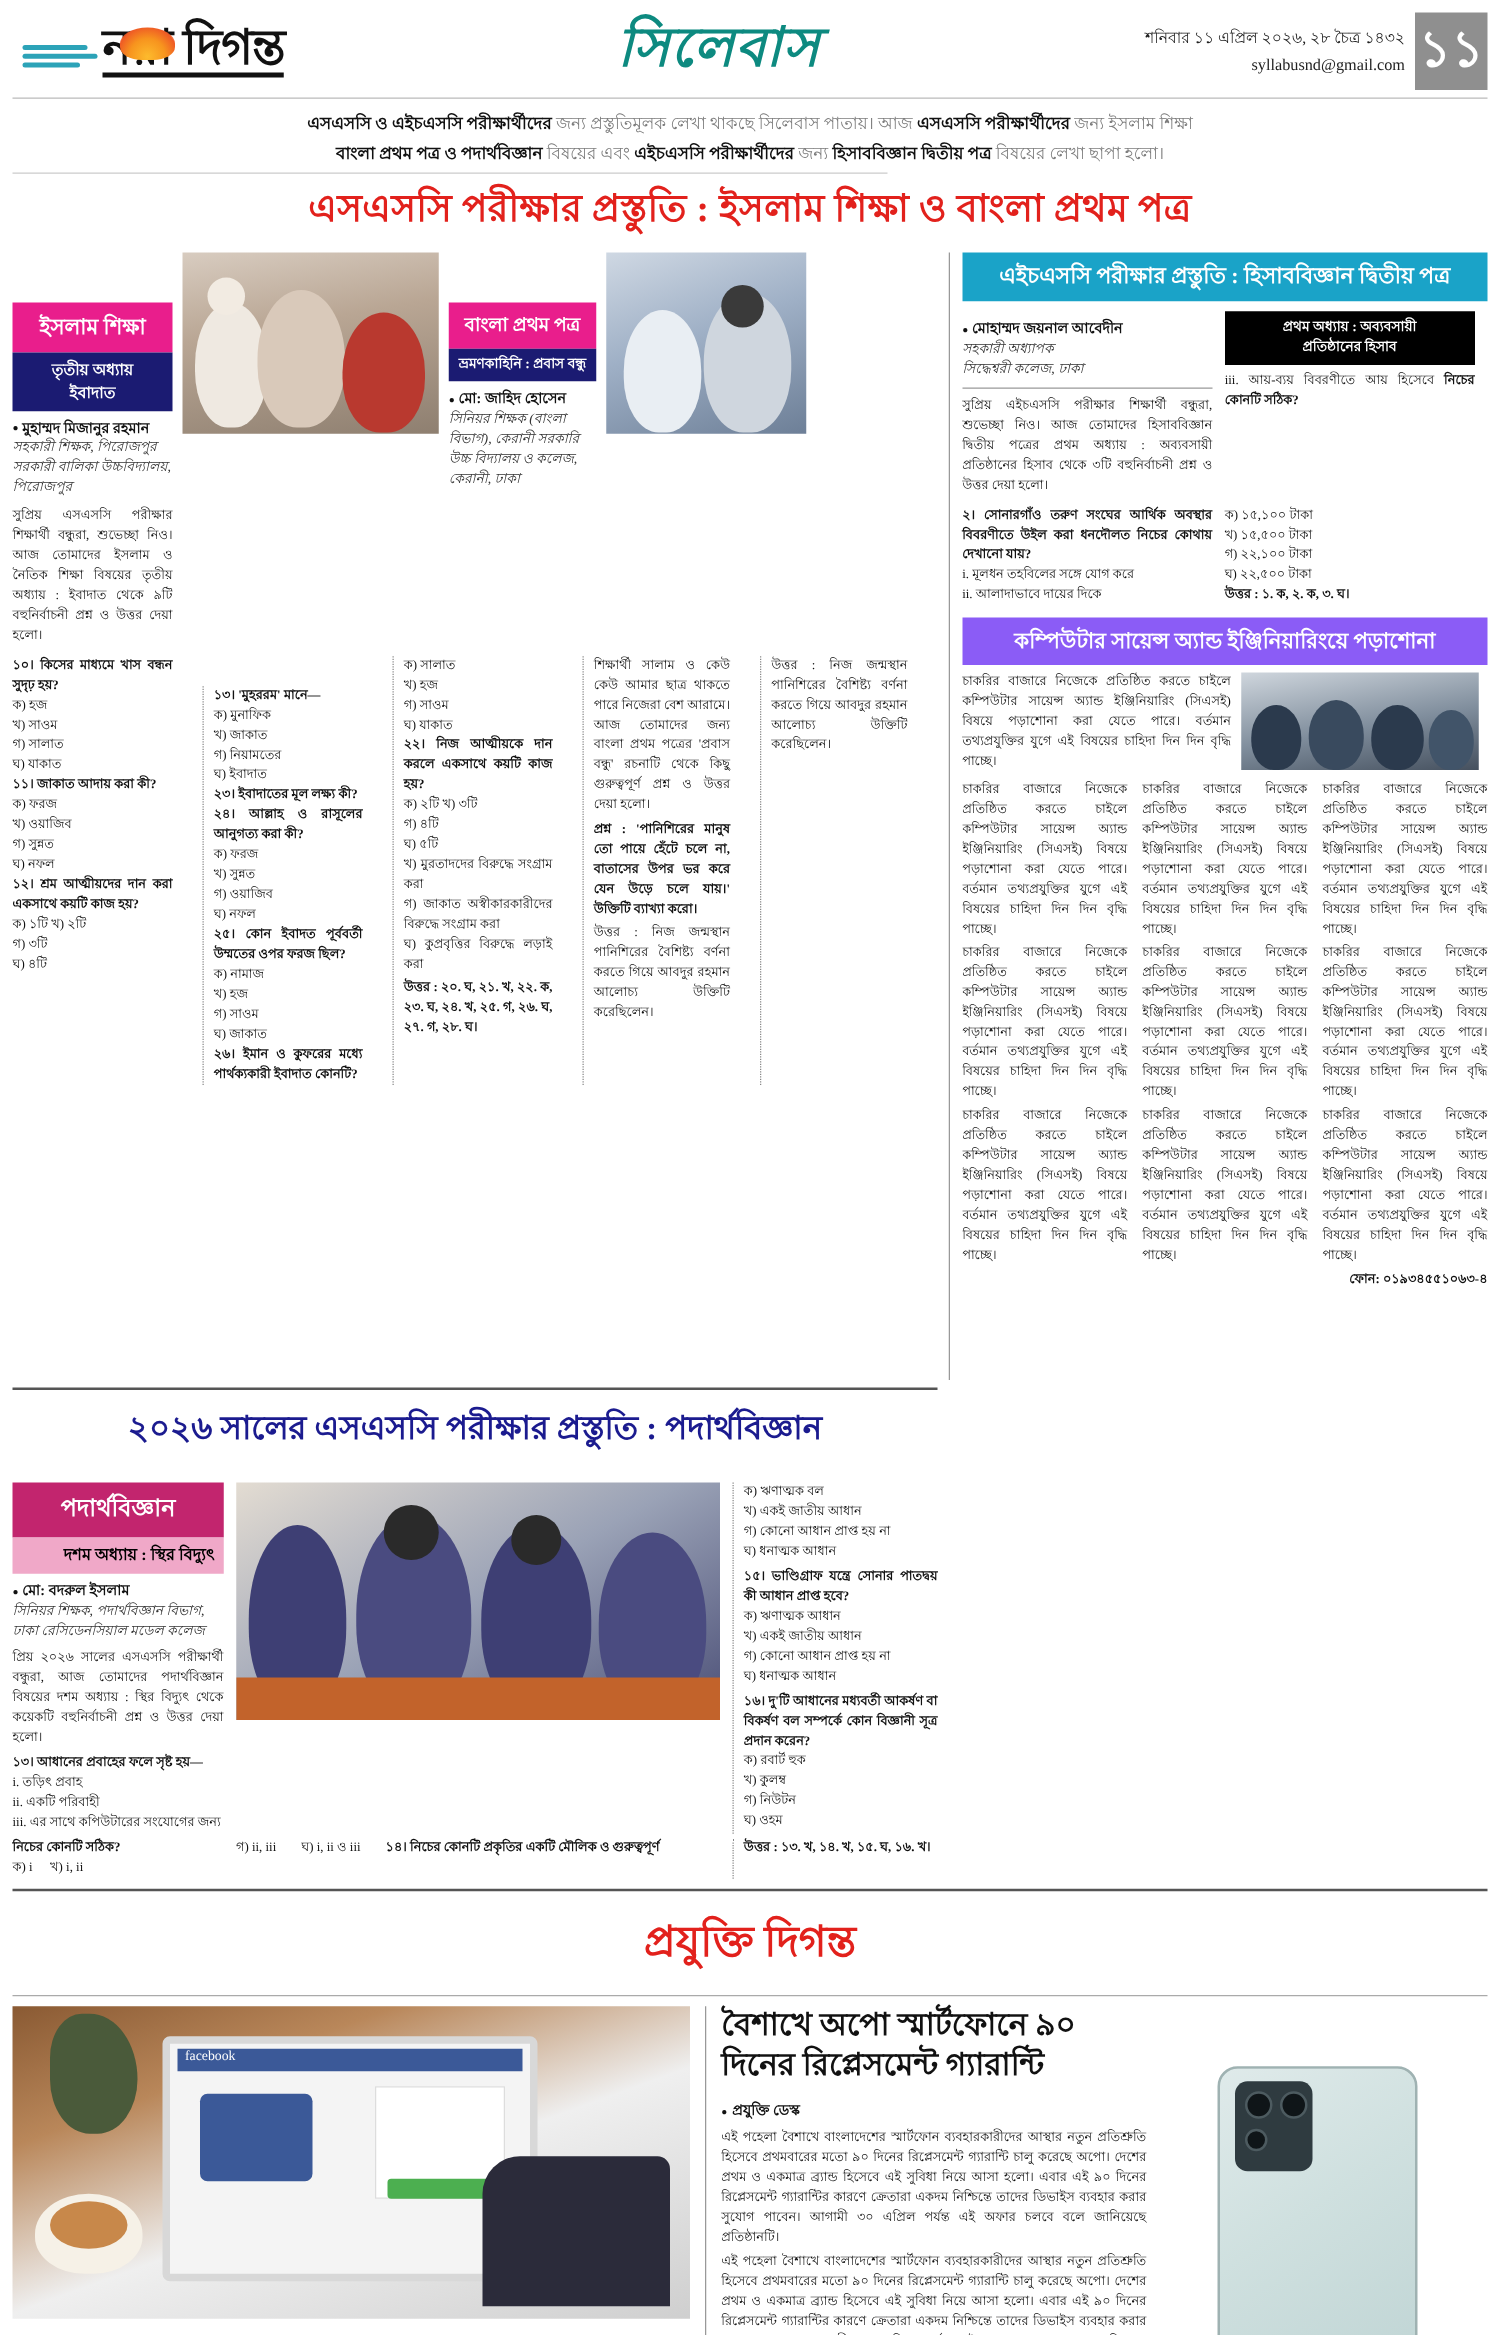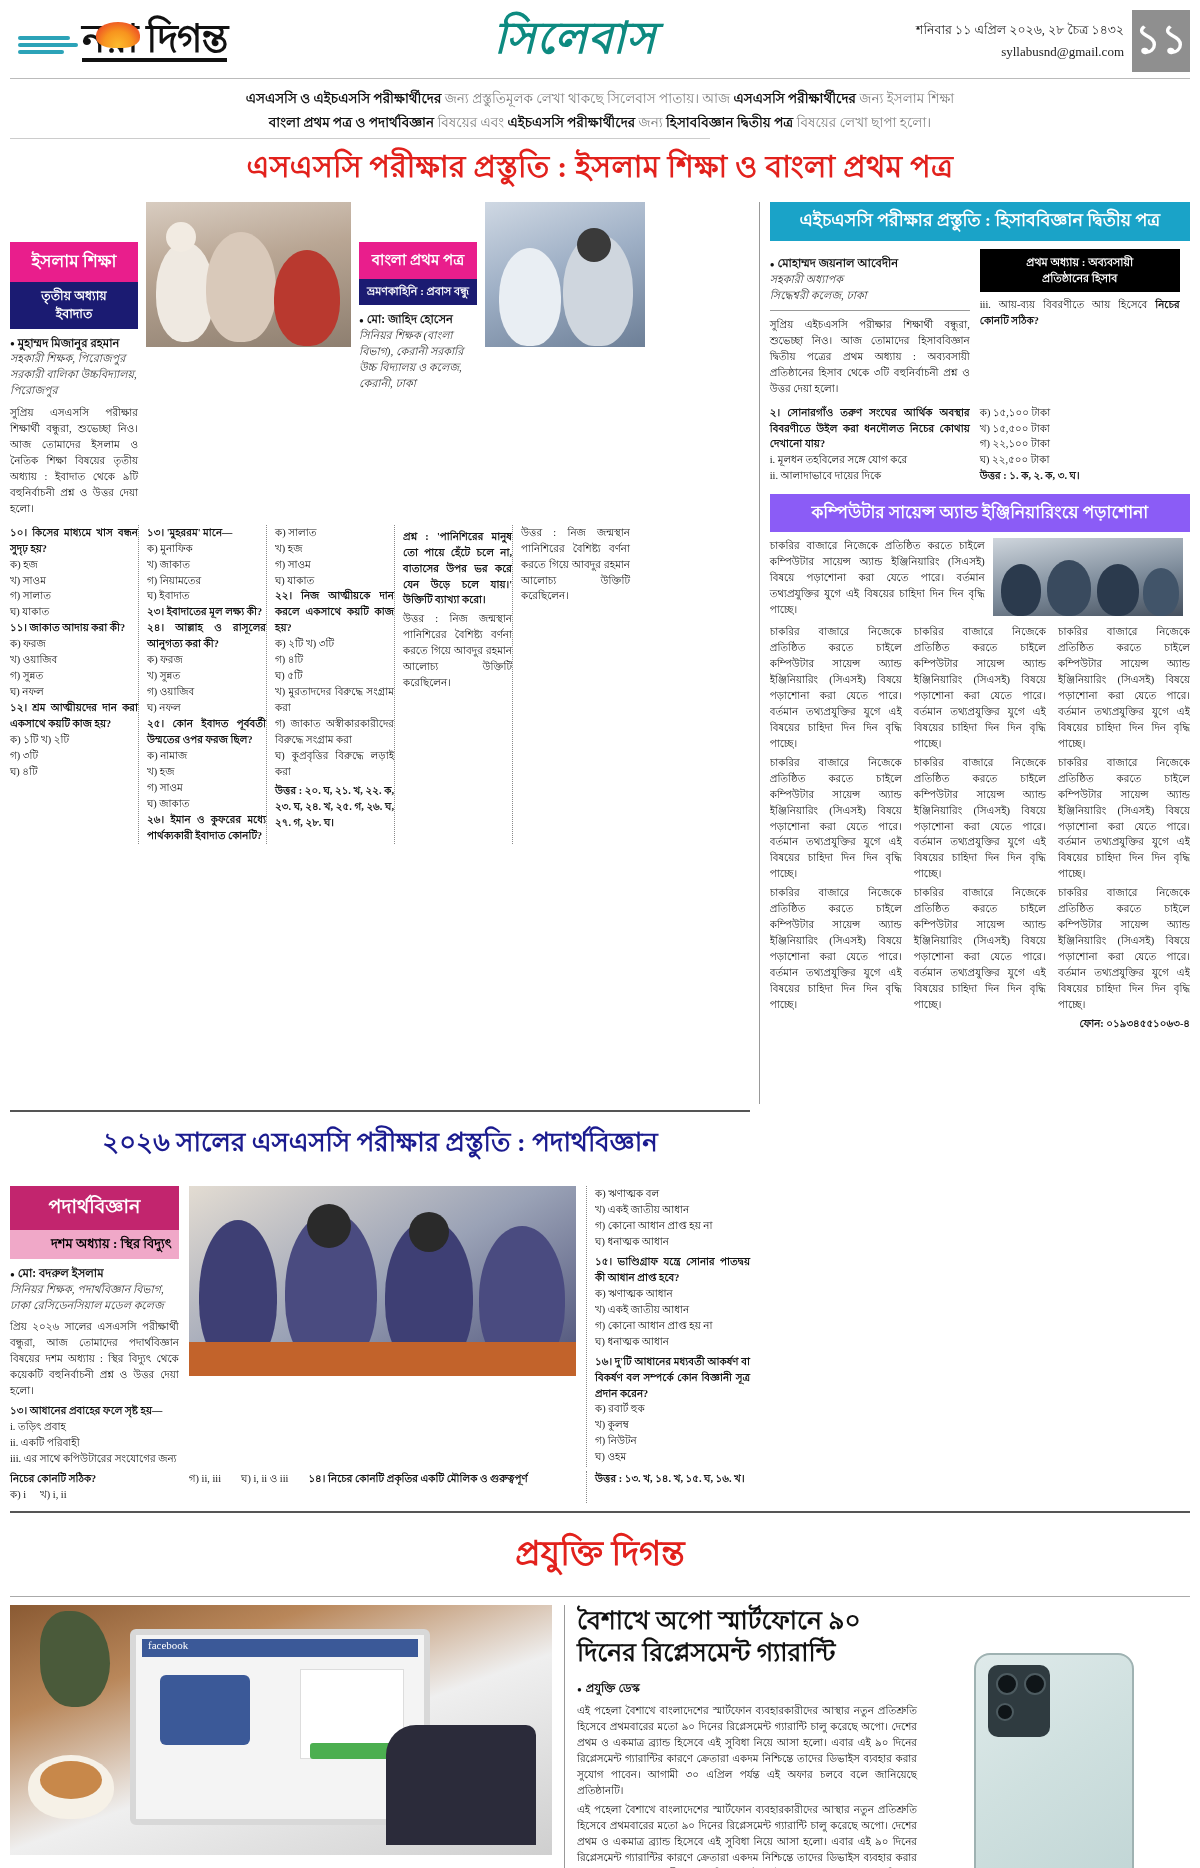--- a/index.html
+++ b/index.html
@@ -173,41 +173,41 @@
           </div>
         </div>
 
         <div class="photo cls2" style="width:160px;height:145px;">
           <div class="pfig" style="left:14px;top:46px;width:62px;height:98px;background:#e9eef3;"></div>
           <div class="pfig" style="left:78px;top:32px;width:70px;height:112px;background:#cfd6de;"></div>
           <div class="pfig" style="left:92px;top:26px;width:34px;height:34px;background:#3a3a3a;border-radius:50%;"></div>
         </div>
       </div>
 
-      <div style="display:flex;gap:0;margin-top:8px;">
+      <div style="display:flex;gap:24px;margin-top:8px;">
         <div class="body-col" style="width:128px;">
           <div>
             <div class="q">১০। কিসের মাধ্যমে খাস বন্ধন সুদৃঢ় হয়?</div>
             <div>ক) হজ</div>
             <div>খ) সাওম</div>
             <div>গ) সালাত</div>
             <div>ঘ) যাকাত</div>
             <div class="q">১১। জাকাত আদায় করা কী?</div>
             <div>ক) ফরজ</div>
             <div>খ) ওয়াজিব</div>
             <div>গ) সুন্নত</div>
             <div>ঘ) নফল</div>
             <div class="q">১২। শ্রম আত্মীয়দের দান করা একসাথে কয়টি কাজ হয়?</div>
             <div>ক) ১টি    খ) ২টি</div>
             <div>গ) ৩টি</div>
             <div>ঘ) ৪টি</div>
           </div>
         </div>
 
-        <div class="body-col vsep" style="width:128px;padding-left:8px;">
+        <div class="body-col vsep" style="width:128px;padding-left:8px;margin-top:24px;">
           <div class="q">১৩। 'মুহররম' মানে—</div>
           <div>ক) মুনাফিক</div>
           <div>খ) জাকাত</div>
           <div>গ) নিয়ামতের</div>
           <div>ঘ) ইবাদাত</div>
           <div class="q">২৩। ইবাদাতের মূল লক্ষ্য কী?</div>
           <div class="q">২৪। আল্লাহ ও রাসূলের আনুগত্য করা কী?</div>
           <div>ক) ফরজ</div>
           <div>খ) সুন্নত</div>
           <div>গ) ওয়াজিব</div>
@@ -229,20 +229,21 @@
           <div>ক) ২টি    খ) ৩টি</div>
           <div>গ) ৪টি</div>
           <div>ঘ) ৫টি</div>
           <div>খ) মুরতাদদের বিরুদ্ধে সংগ্রাম করা</div>
           <div>গ) জাকাত অস্বীকারকারীদের বিরুদ্ধে সংগ্রাম করা</div>
           <div>ঘ) কুপ্রবৃত্তির বিরুদ্ধে লড়াই করা</div>
           <div class="q" style="margin-top:3px;">উত্তর : ২০. ঘ, ২১. খ, ২২. ক, ২৩. ঘ, ২৪. খ, ২৫. গ, ২৬. ঘ, ২৭. গ, ২৮. ঘ।</div>
         </div>
 
         <div class="body-col vsep" style="width:118px;padding-left:8px;">
+          <div>শিক্ষার্থী সালাম ও কেউ কেউ আমার ছাত্র থাকতে পারে নিজেরা বেশ আরামে। আজ তোমাদের জন্য বাংলা প্রথম পত্রের 'প্রবাস বন্ধু' রচনাটি থেকে কিছু গুরুত্বপূর্ণ প্রশ্ন ও উত্তর দেয়া হলো।</div>
           <div class="q" style="margin-top:4px;">প্রশ্ন : 'পানিশিরের মানুষ তো পায়ে হেঁটে চলে না, বাতাসের উপর ভর করে যেন উড়ে চলে যায়।' উক্তিটি ব্যাখ্যা করো।</div>
           <div style="margin-top:3px;">উত্তর : নিজ জন্মস্থান পানিশিরের বৈশিষ্ট্য বর্ণনা করতে গিয়ে আবদুর রহমান আলোচ্য উক্তিটি করেছিলেন।</div>
         </div>
 
         <div class="body-col vsep" style="width:118px;padding-left:8px;">
           <div>উত্তর : নিজ জন্মস্থান পানিশিরের বৈশিষ্ট্য বর্ণনা করতে গিয়ে আবদুর রহমান আলোচ্য উক্তিটি করেছিলেন।</div>
         </div>
       </div>
     </div>
 

